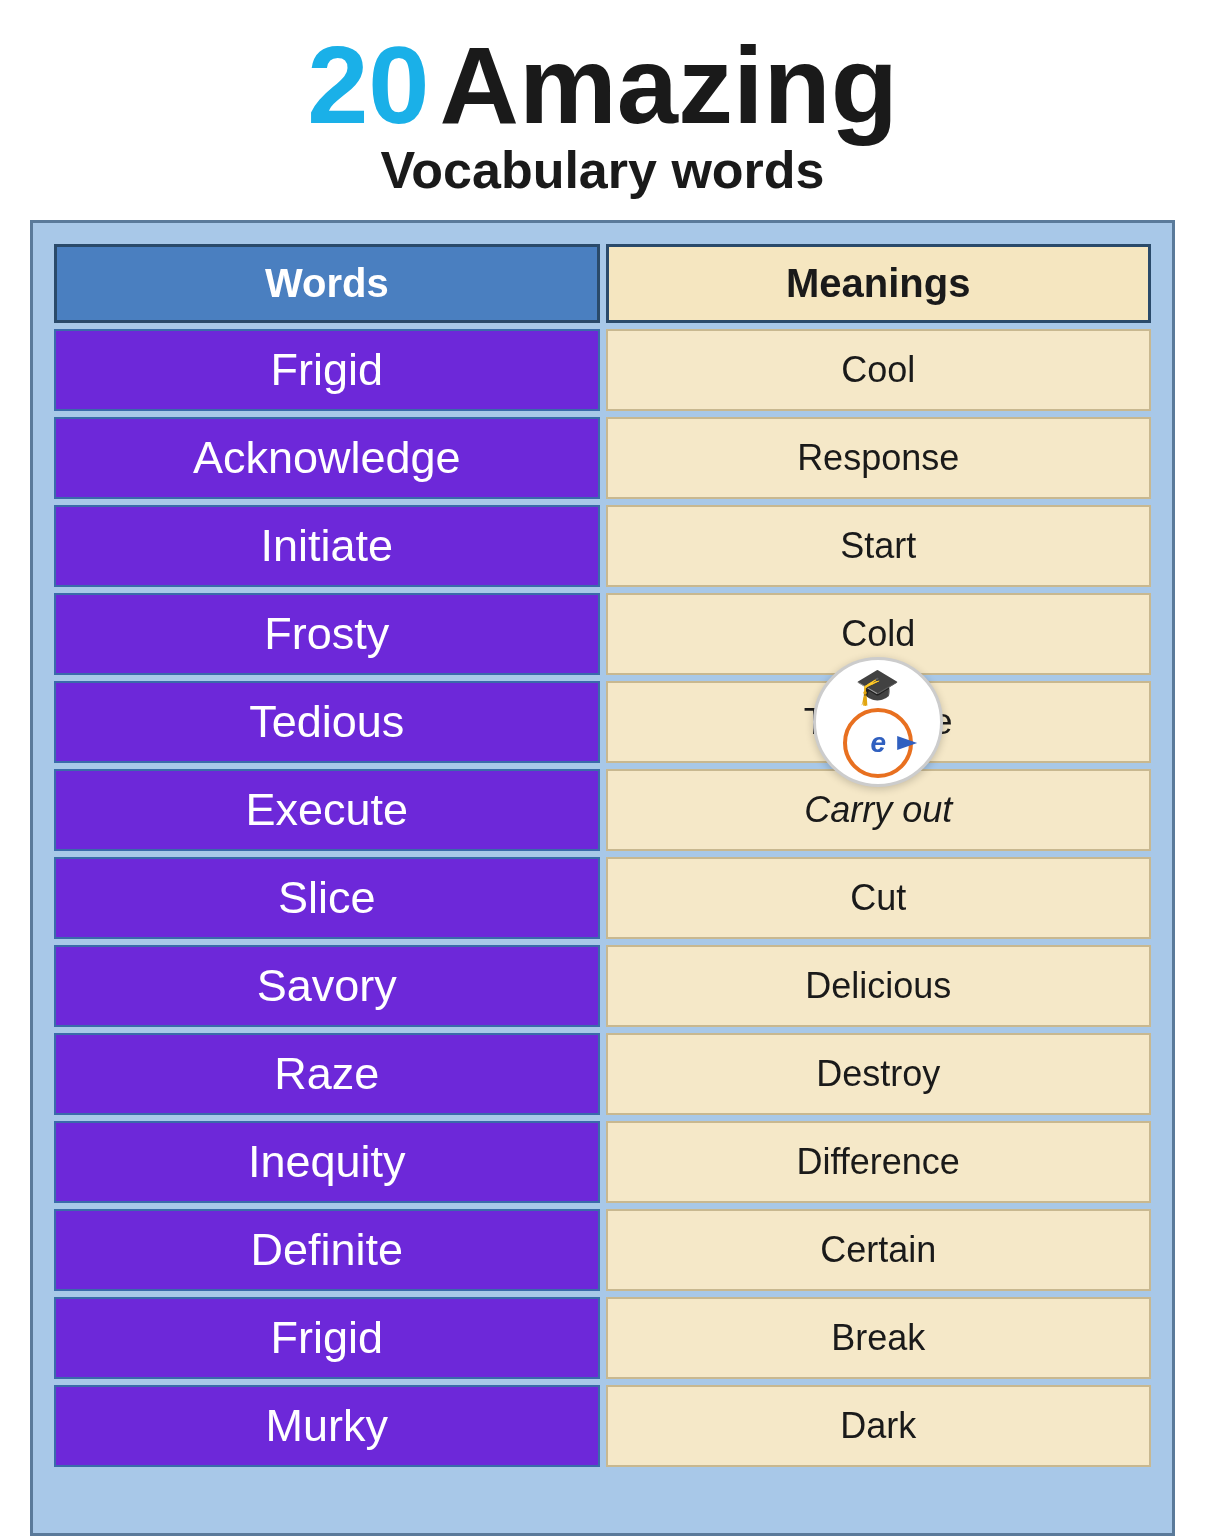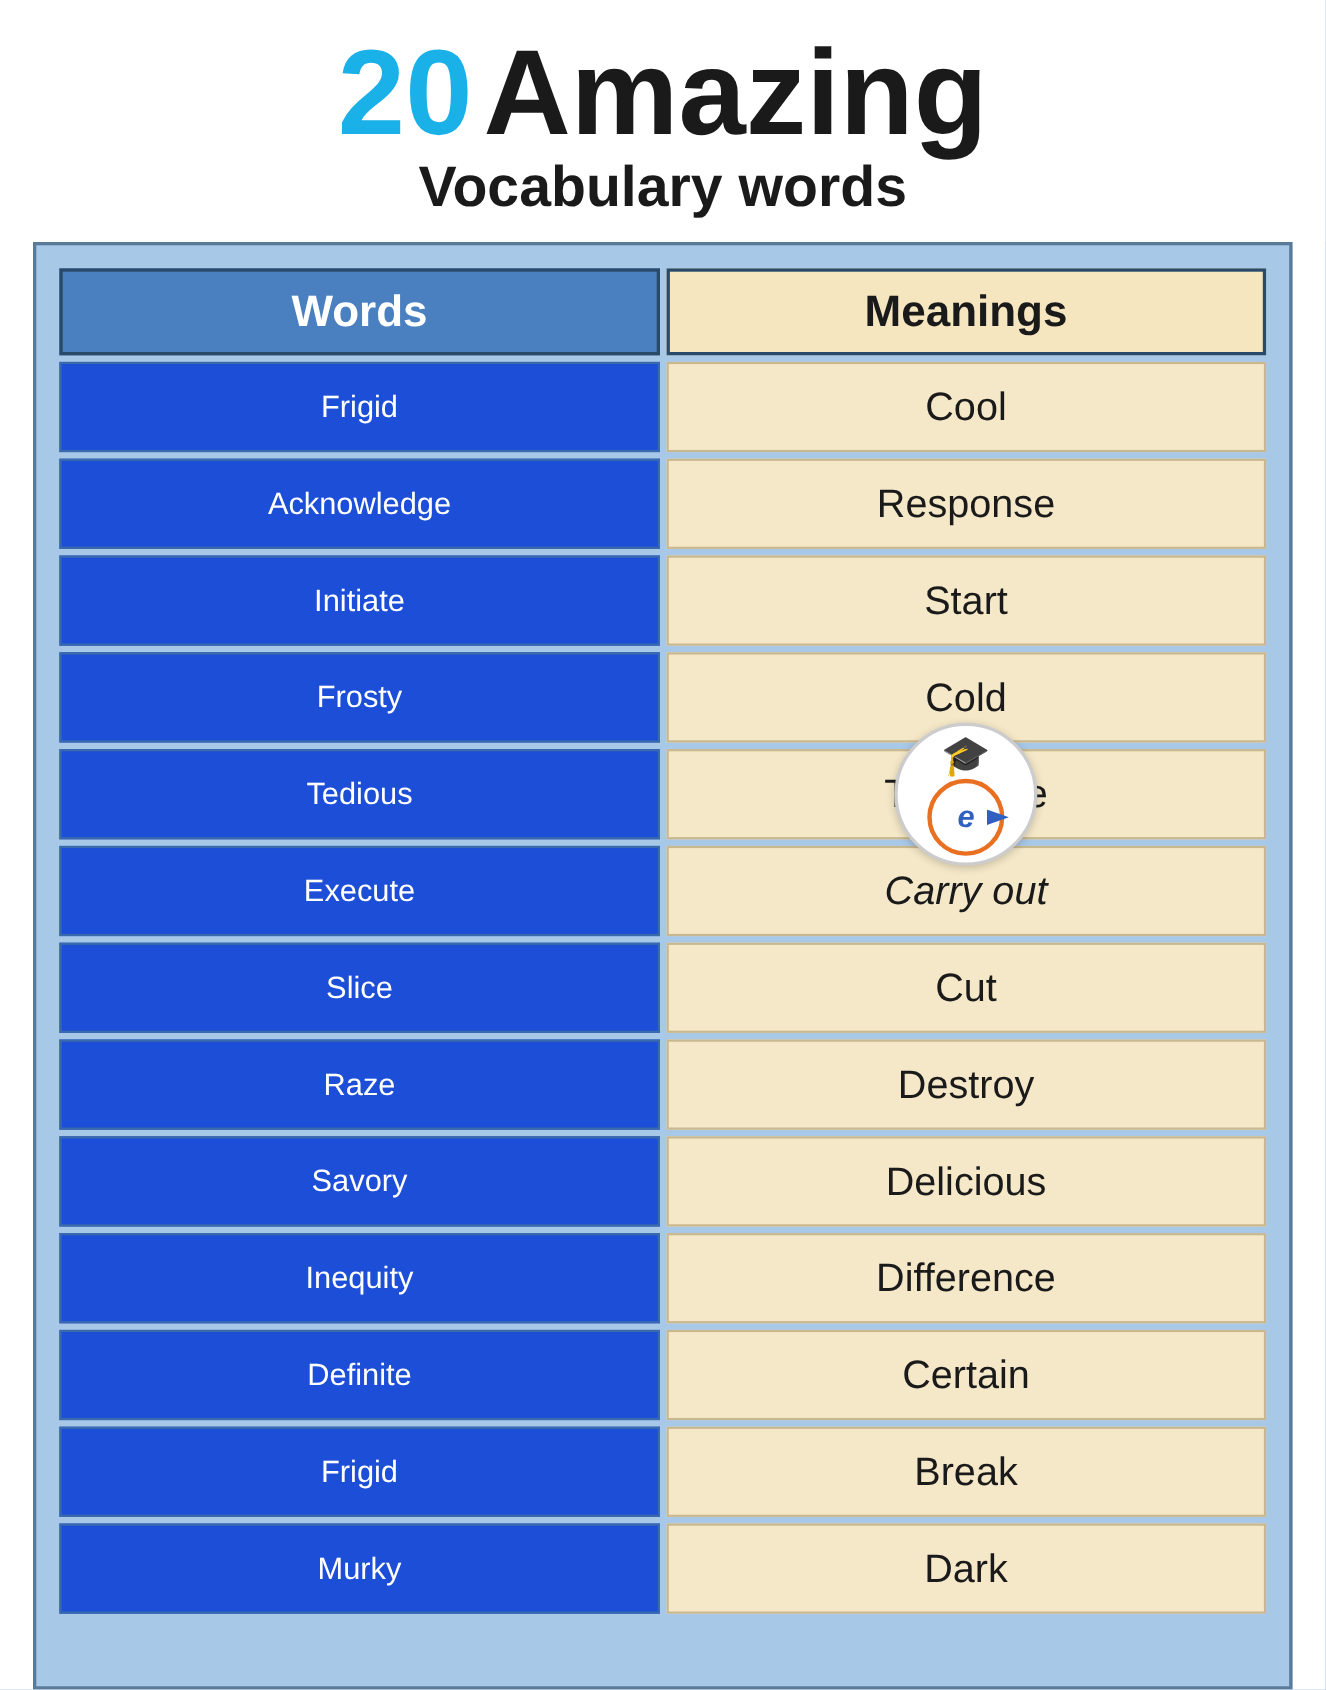--- a/index.html
+++ b/index.html
@@ -78,24 +78,24 @@
       width: 50%;
     }
 
     .col-header-meanings {
       background: #f5e6c0;
       color: #1a1a1a;
       width: 50%;
     }
 
     .word-cell {
-      background: #1d4ed8;
+      background: #6d28d9;
       color: #ffffff;
       text-align: center;
-      font-size: 28px;
+      font-size: 45px;
       padding: 2px 10px;
       border: 2px solid #3a6aaa;
     }
 
     .meaning-cell {
       background: #f5e8c8;
       color: #1a1a1a;
       text-align: center;
       font-size: 36px;
       padding: 18px 10px;
@@ -197,26 +197,26 @@
         </tr>
         <tr>
           <td class="word-cell">Execute</td>
           <td class="meaning-cell" style="position: relative; font-style: italic;">Carry out</td>
         </tr>
         <tr>
           <td class="word-cell">Slice</td>
           <td class="meaning-cell" style="position: relative;">Cut</td>
         </tr>
         <tr>
+          <td class="word-cell">Savory</td>
+          <td class="meaning-cell" style="position: relative;">Delicious</td>
+        </tr>
+        <tr>
           <td class="word-cell">Raze</td>
           <td class="meaning-cell" style="position: relative;">Destroy</td>
-        </tr>
-        <tr>
-          <td class="word-cell">Savory</td>
-          <td class="meaning-cell" style="position: relative;">Delicious</td>
         </tr>
         <tr>
           <td class="word-cell">Inequity</td>
           <td class="meaning-cell" style="position: relative;">Difference</td>
         </tr>
         <tr>
           <td class="word-cell">Definite</td>
           <td class="meaning-cell" style="position: relative;">Certain</td>
         </tr>
         <tr>

